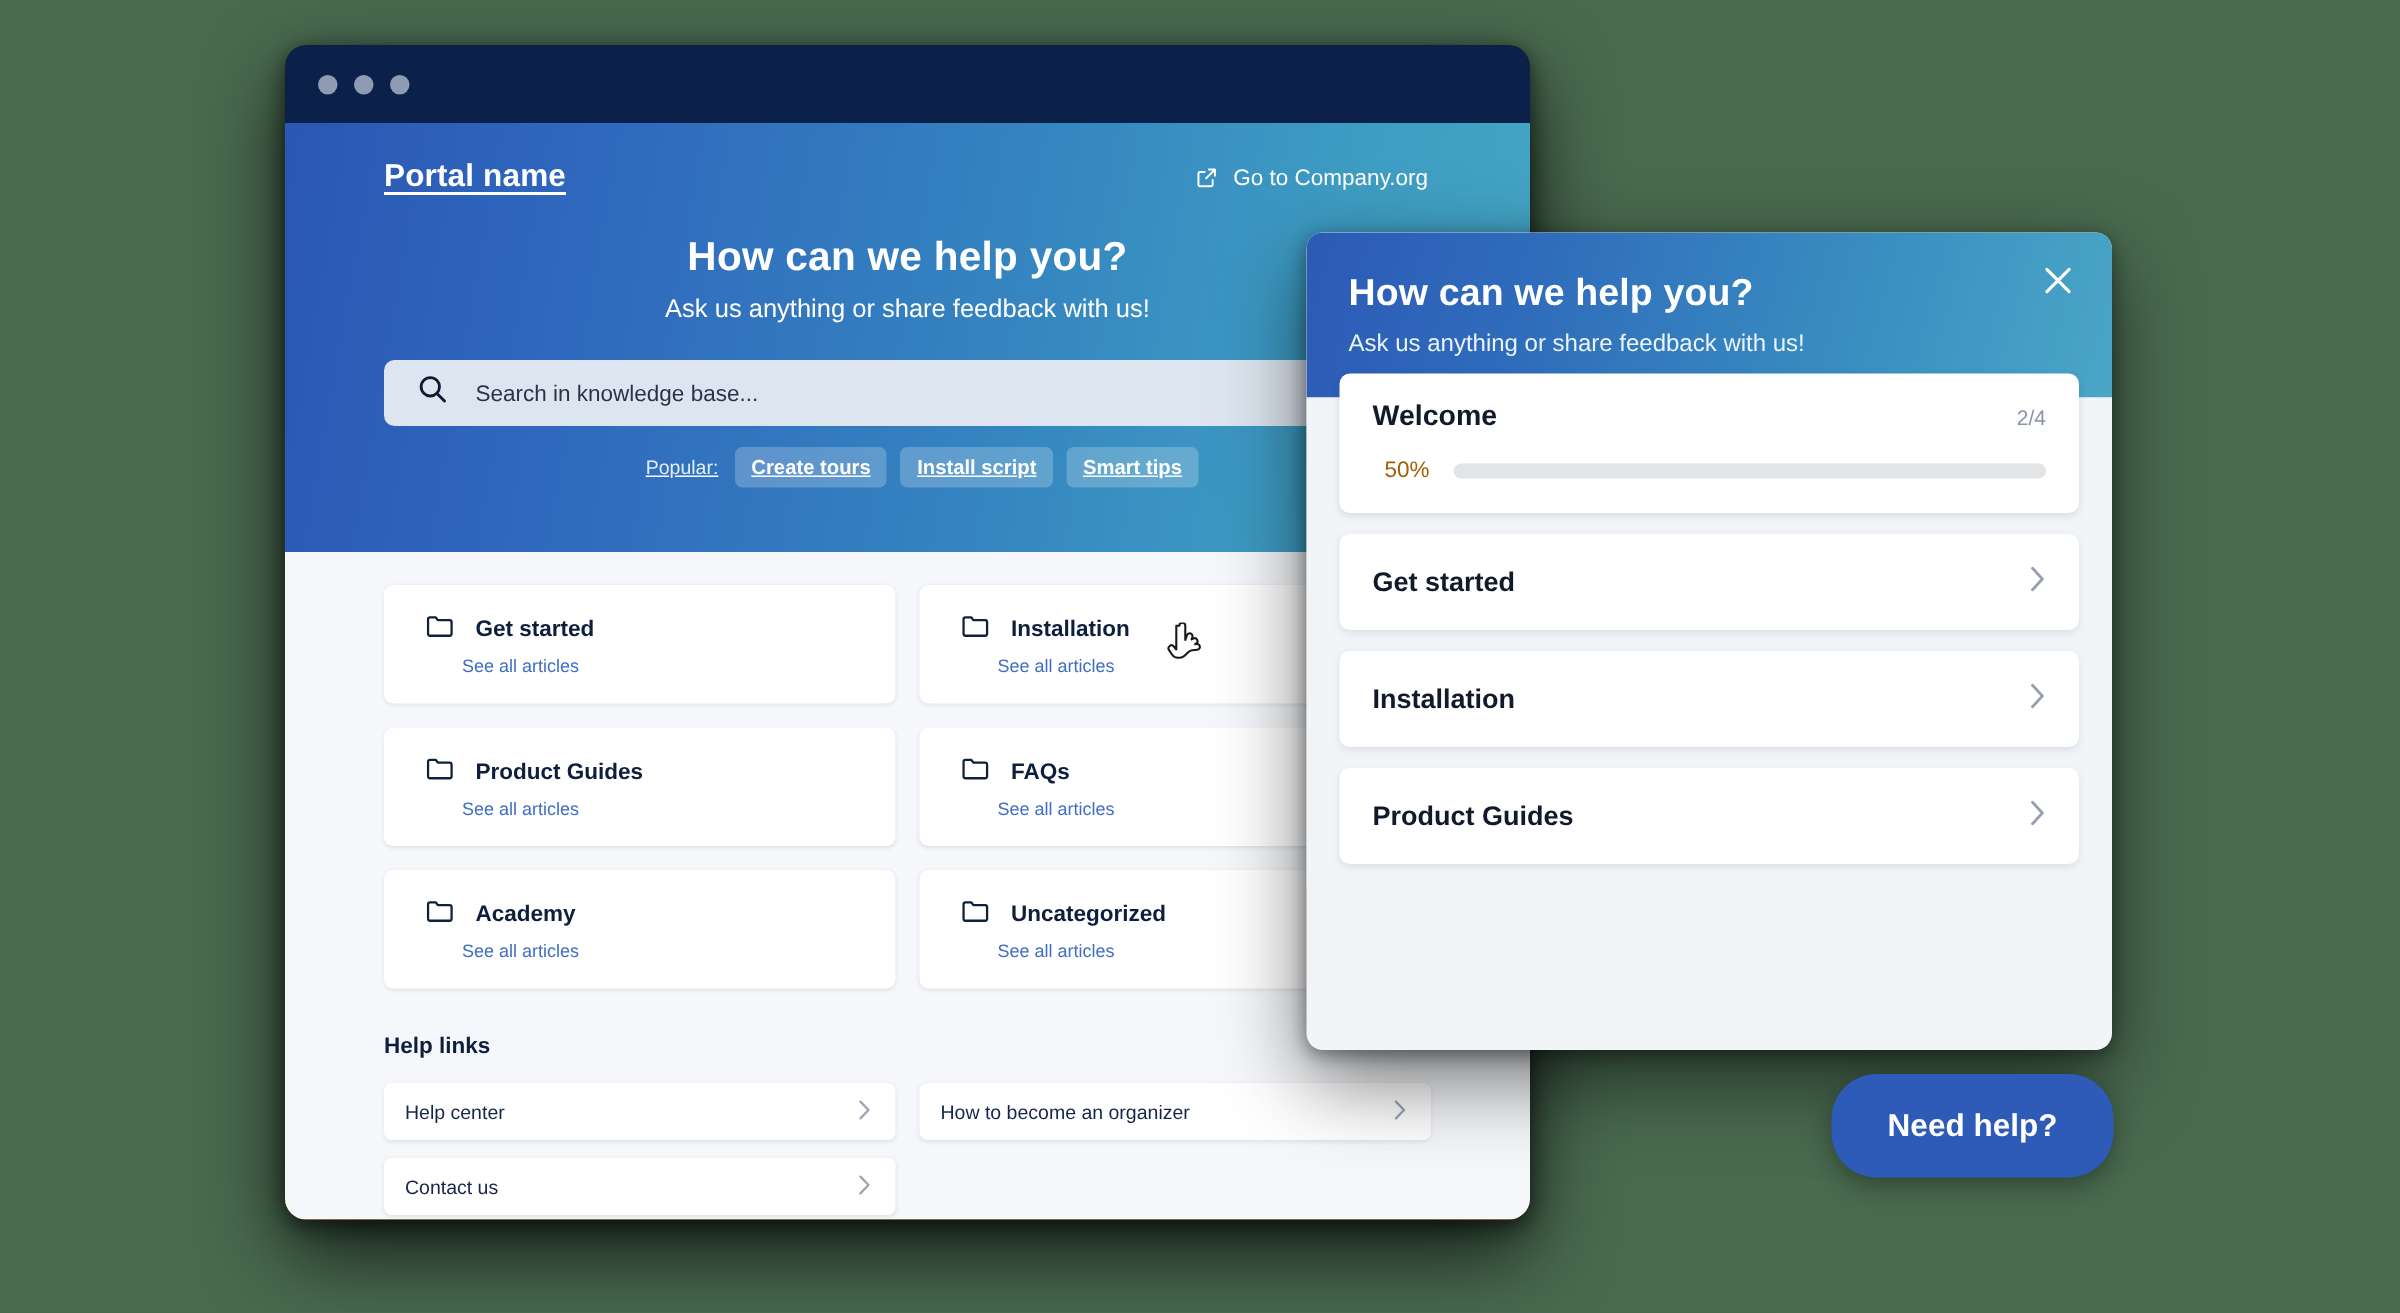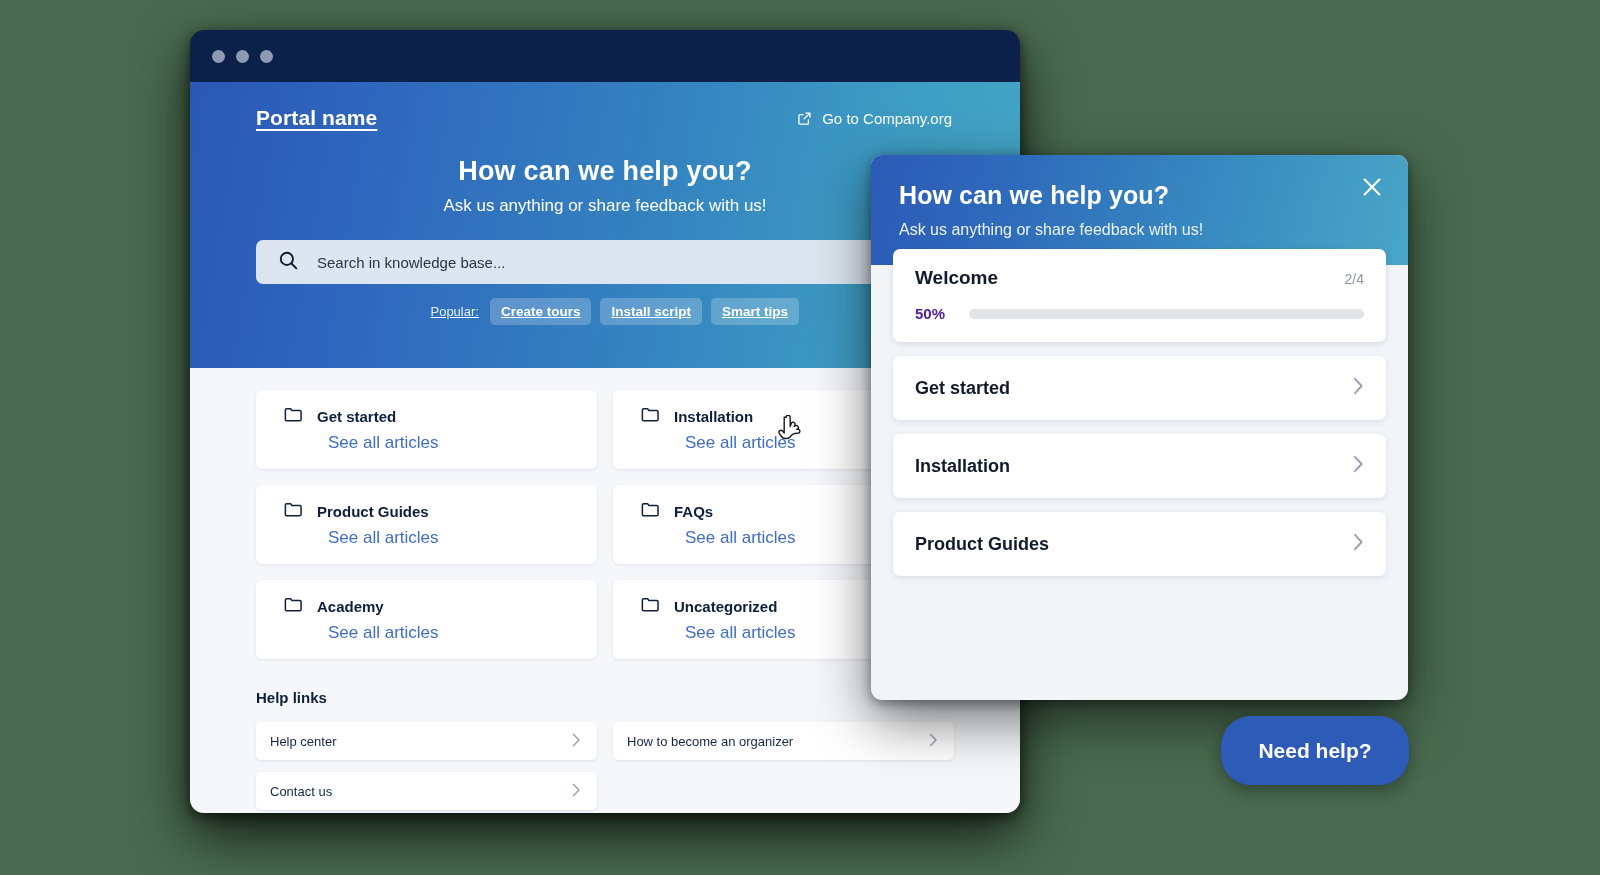--- a/index.html
+++ b/index.html
@@ -156,24 +156,24 @@
     display: flex;
     align-items: center;
     gap: 14px;
   }
   .cat-title {
     font-size: 15px;
     font-weight: bold;
     color: #0e1f3d;
   }
   .cat-link {
-    font-size: 17px;
+    font-size: 12px;
     color: #3f6ec4;
     margin-top: 6px;
-    margin-left: 44px;
+    margin-left: 24px;
   }
 
   .help-links-title {
     font-size: 15px;
     font-weight: bold;
     color: #0e1f3d;
     margin: 30px 0 16px 0;
   }
   .help-grid {
     display: grid;
@@ -288,23 +288,24 @@
     color: #8b94a3;
   }
   .progress-row {
     display: flex;
     align-items: center;
     gap: 16px;
     margin-top: 16px;
   }
   .progress-pct {
     font-size: 15px;
-    font-weight: bold;
-    color: #4c1d95;
+    font-weight: normal;
+    color: #a16207;
     min-width: 38px;
+    text-align: right;
   }
   .progress-track {
     flex: 1;
     height: 10px;
     border-radius: 5px;
     background: #e2e4e6;
     overflow: hidden;
   }
   .progress-fill {
     height: 100%;

